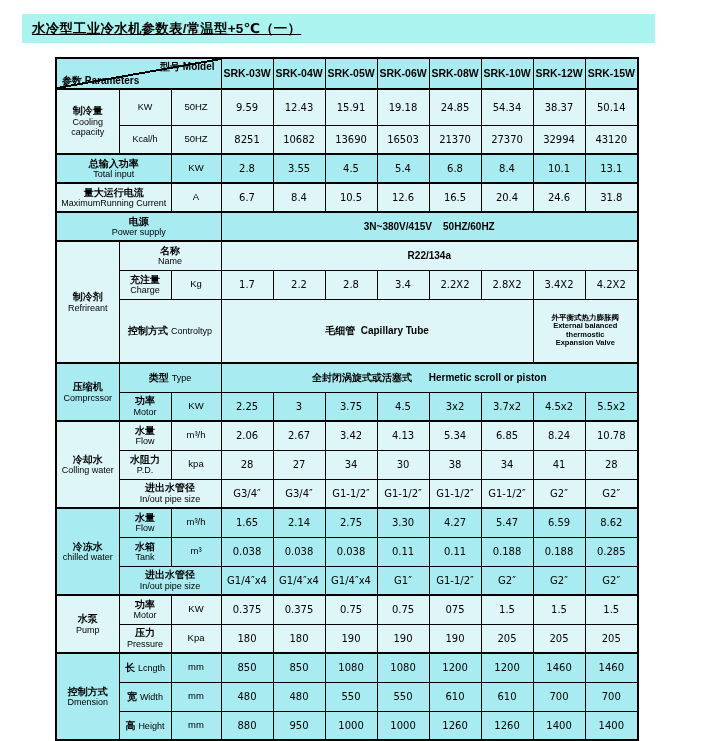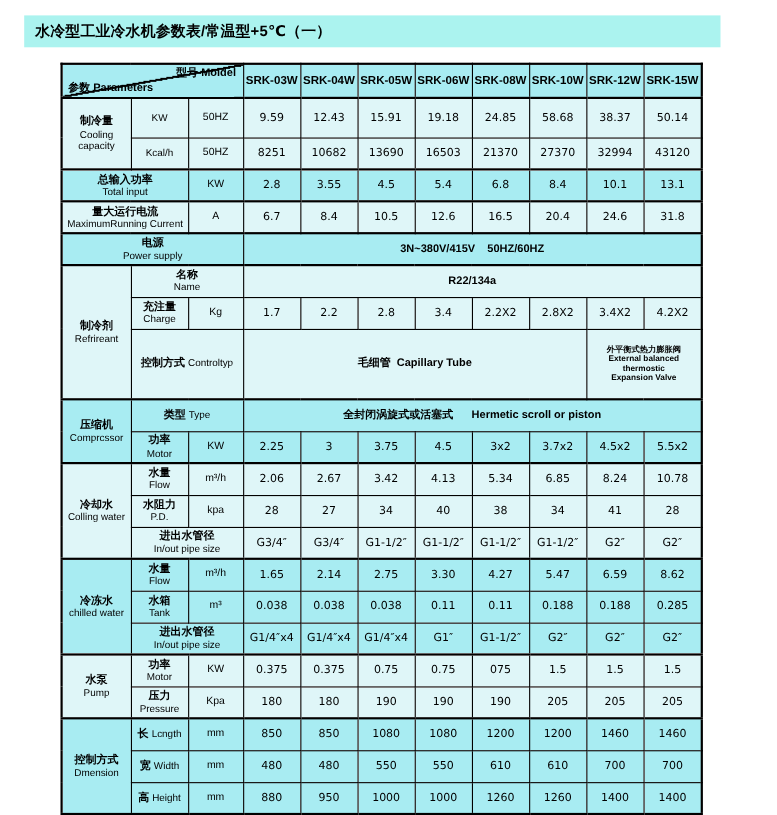--- a/index.html
+++ b/index.html
@@ -7,21 +7,21 @@
   html,body { margin:0; padding:0; }
   body {
     width:706px; height:741px; background:#ffffff; position:relative;
     font-family:"Liberation Sans","DejaVu Sans",sans-serif; color:#000;
   }
   .title-bar {
     position:absolute; left:22px; top:14px; width:633px; height:29px;
     background:var(--titlebg); display:flex; align-items:center; padding:0 10px;
     white-space:nowrap; overflow:hidden;
   }
-  .title-zh { font-weight:bold; font-size:13.5px; letter-spacing:0.2px; }
+  .title-zh { font-weight:bold; font-size:13.5px; letter-spacing:0.2px;text-decoration:underline; }
   .title-en { font-size:11.5px; margin-left:6px; font-weight:500; }
 
   table.spec {
     position:absolute; left:55px; top:57px; width:582px;
     border-collapse:collapse; table-layout:fixed;
     border:2px solid var(--line);
   }
   td, th {
     border:1px solid var(--line); text-align:center; vertical-align:middle;
     padding:1px 1px; overflow:hidden; font-size:10px; line-height:1.15;
@@ -100,21 +100,21 @@
         </td>
         <td class="label-cell" colspan="1">
           <span class="en">KW</span>
         </td>
         <td class="unit-cell">50HZ</td>
         <td class="val-cell">9.59</td>
         <td class="val-cell">12.43</td>
         <td class="val-cell">15.91</td>
         <td class="val-cell">19.18</td>
         <td class="val-cell">24.85</td>
-        <td class="val-cell">58.68</td>
+        <td class="val-cell">54.34</td>
         <td class="val-cell">38.37</td>
         <td class="val-cell">50.14</td>
       </tr>
       <tr class="pale">
         <td class="label-cell" colspan="1">
           <span class="en">Kcal/h</span>
         </td>
         <td class="unit-cell">50HZ</td>
         <td class="val-cell">8251</td>
         <td class="val-cell">10682</td>
@@ -237,21 +237,21 @@
       </tr>
       <tr class="pale">
         <td class="label-cell" colspan="1">
           <span class="zh">水阻力</span>
           <span class="en">P.D.</span>
         </td>
         <td class="unit-cell">kpa</td>
         <td class="val-cell">28</td>
         <td class="val-cell">27</td>
         <td class="val-cell">34</td>
-        <td class="val-cell">40</td>
+        <td class="val-cell">30</td>
         <td class="val-cell">38</td>
         <td class="val-cell">34</td>
         <td class="val-cell">41</td>
         <td class="val-cell">28</td>
       </tr>
       <tr class="pale">
         <td class="label-cell" colspan="2">
           <span class="zh">进出水管径</span>
           <span class="en">In/out pipe size</span>
         </td>

